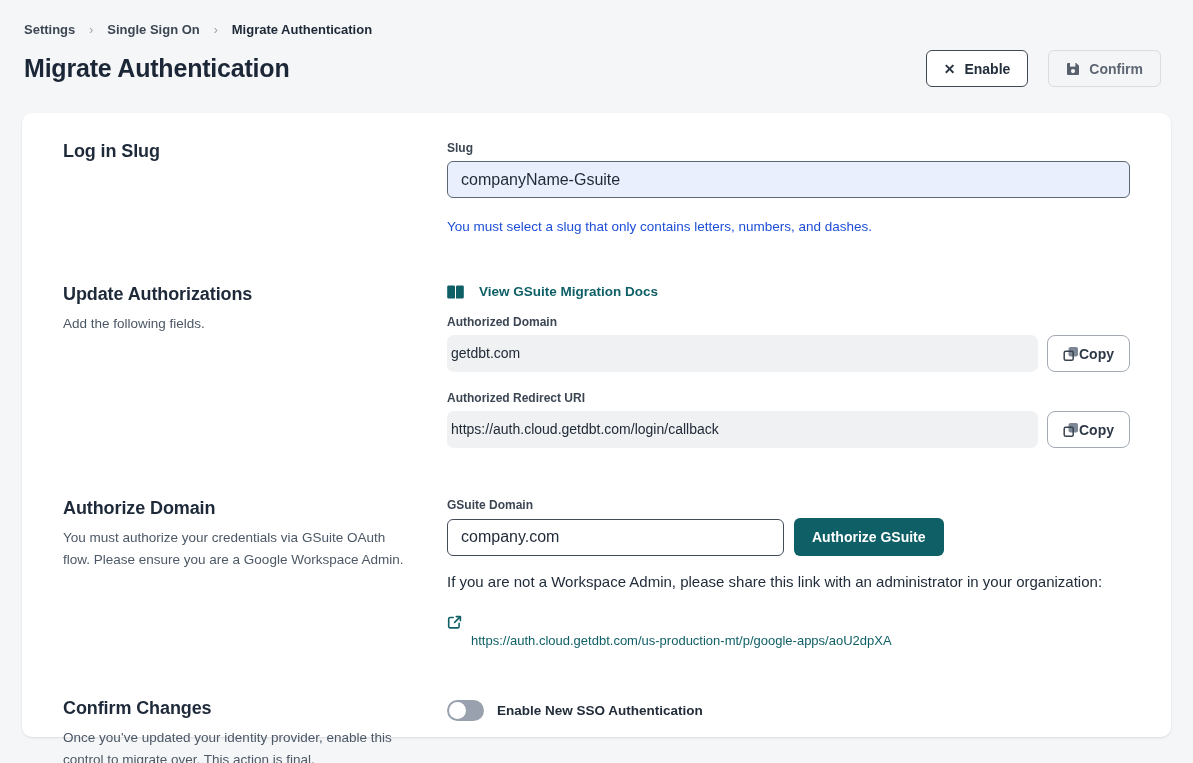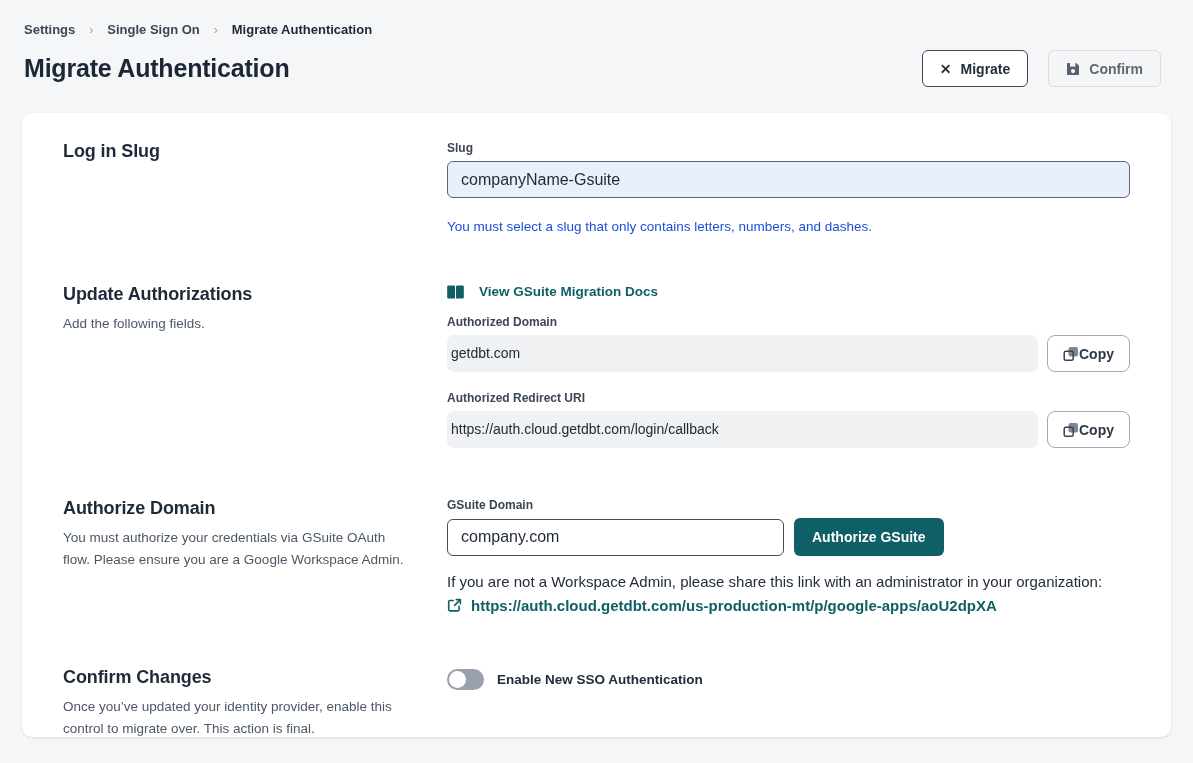--- a/index.html
+++ b/index.html
@@ -77,21 +77,21 @@
   .gsuite-row { display: flex; align-items: center; gap: 10px; }
   .gsuite-input { width: 337px; background: #ffffff; border: 1px solid #434d5a; }
   .btn-authorize {
     height: 38px; padding: 0 18px;
     background: #0e5f66; border: none; border-radius: 6px;
     font-size: 14px; font-weight: 700; color: #ffffff; cursor: pointer;
     font-family: "Liberation Sans", sans-serif;
   }
   .admin-note { margin-top: 17px; font-size: 15px; color: #222d3b; }
   .share-link-row { display: inline-flex; align-items: center; gap: 9px; margin-top: 7px; cursor: pointer; }
-  .share-link-text { font-size: 15px; font-weight: 700; color: #0e5f66; }
+  .share-link-text { font-size: 13px; font-weight: 400; color: #0e5f66; margin-top: 36px; }
 
   .toggle-row { display: flex; align-items: center; gap: 13px; margin-top: 2px; }
   .toggle {
     position: relative; width: 37px; height: 21px;
     background: #99a1ae; border-radius: 11px; cursor: pointer; flex: 0 0 auto;
   }
   .toggle-knob {
     position: absolute; left: 2px; top: 2px;
     width: 17px; height: 17px; border-radius: 50%; background: #ffffff;
   }
@@ -109,21 +109,21 @@
     <span class="crumb">Single Sign On</span>
     <span class="crumb-sep">›</span>
     <span class="crumb current">Migrate Authentication</span>
   </div>
 
   <div class="title-row">
     <h1 class="page-title">Migrate Authentication</h1>
     <div class="header-actions">
       <button class="btn btn-cancel">
         <span class="icon x-glyph">✕</span>
-        <span>Migrate</span>
+        <span>Enable</span>
       </button>
       <button class="btn btn-confirm">
         <span class="icon">
           <svg width="14" height="14" viewBox="0 0 14 14">
               <path fill="#57606c" d="M2 1h8.2L13 3.8V12a1 1 0 0 1-1 1H2a1 1 0 0 1-1-1V2a1 1 0 0 1 1-1z"></path>
               <rect x="4" y="1" width="5.4" height="3.6" fill="#f4f5f6"></rect>
               <circle cx="7" cy="9.1" r="2.1" fill="#f4f5f6"></circle>
             </svg>
         </span>
         <span>Confirm</span>

